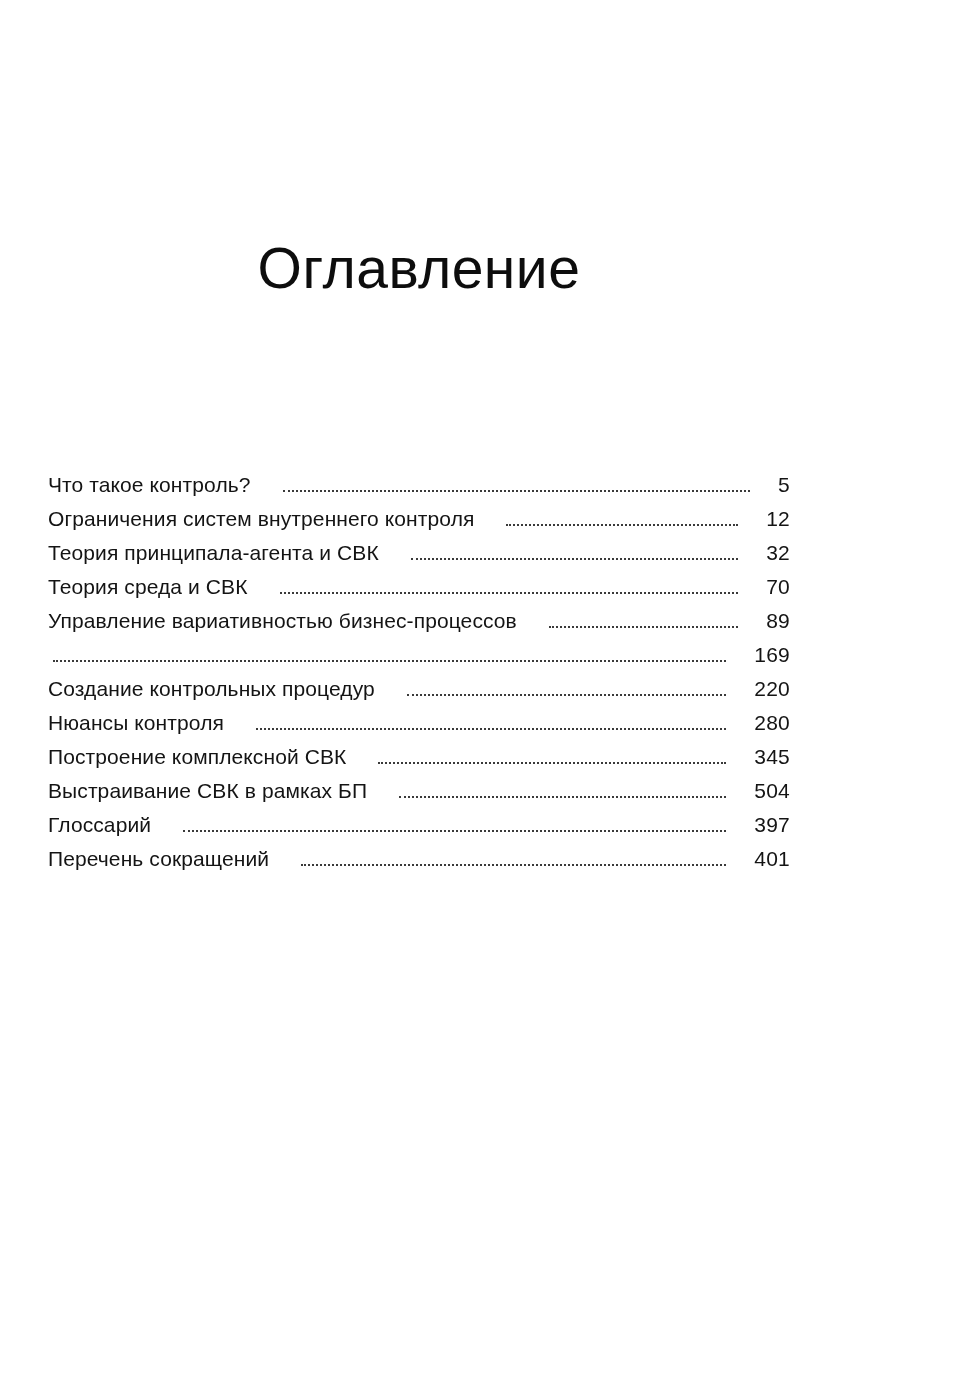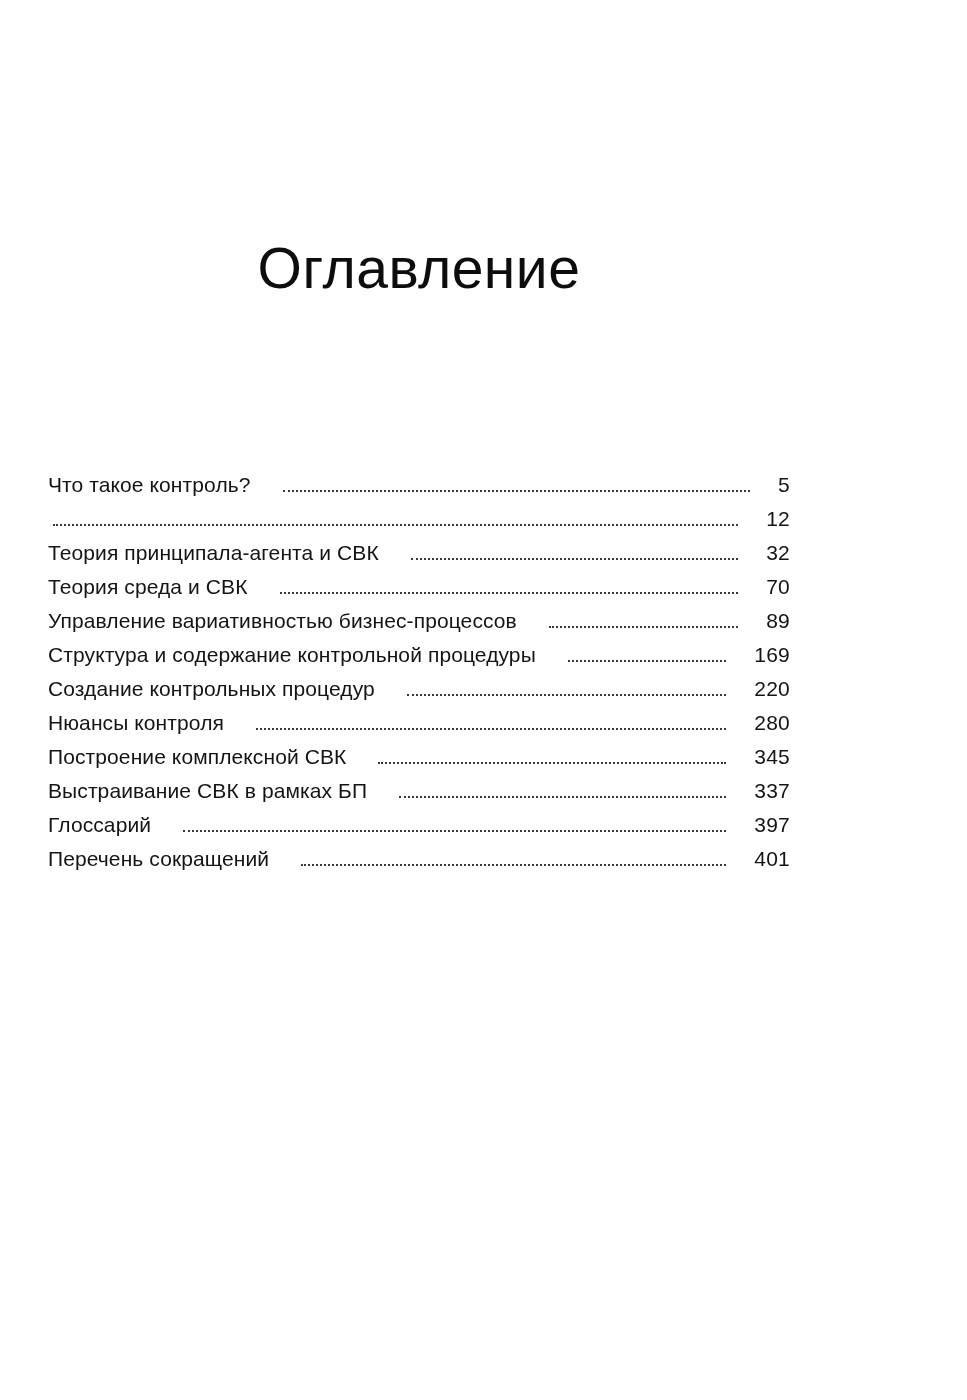--- a/index.html
+++ b/index.html
@@ -61,20 +61,21 @@
 
   <div class="toc">
 
       <div class="toc-row">
         <span class="toc-label">Что такое контроль?</span>
         <span class="toc-leader"></span>
         <span class="toc-page">5</span>
       </div>
 
       <div class="toc-row">
+        <span class="toc-label">Ограничения систем внутреннего контроля</span>
         <span class="toc-leader"></span>
         <span class="toc-page">12</span>
       </div>
 
       <div class="toc-row">
         <span class="toc-label">Теория принципала-агента и СВК</span>
         <span class="toc-leader"></span>
         <span class="toc-page">32</span>
       </div>
 
@@ -86,21 +87,20 @@
 
       <div class="toc-row">
         <span class="toc-label">Управление вариативностью бизнес-процессов</span>
         <span class="toc-leader"></span>
         <span class="toc-page">89</span>
       </div>
 
 
 
       <div class="toc-row">
-        <span class="toc-label">Структура и содержание контрольной процедуры</span>
         <span class="toc-leader"></span>
         <span class="toc-page">169</span>
       </div>
 
       <div class="toc-row">
         <span class="toc-label">Создание контрольных процедур</span>
         <span class="toc-leader"></span>
         <span class="toc-page">220</span>
       </div>
 
@@ -112,21 +112,21 @@
 
       <div class="toc-row">
         <span class="toc-label">Построение комплексной СВК</span>
         <span class="toc-leader"></span>
         <span class="toc-page">345</span>
       </div>
 
       <div class="toc-row">
         <span class="toc-label">Выстраивание СВК в рамках БП</span>
         <span class="toc-leader"></span>
-        <span class="toc-page">337</span>
+        <span class="toc-page">504</span>
       </div>
 
       <div class="toc-row">
         <span class="toc-label">Глоссарий</span>
         <span class="toc-leader"></span>
         <span class="toc-page">397</span>
       </div>
 
       <div class="toc-row">
         <span class="toc-label">Перечень сокращений</span>

